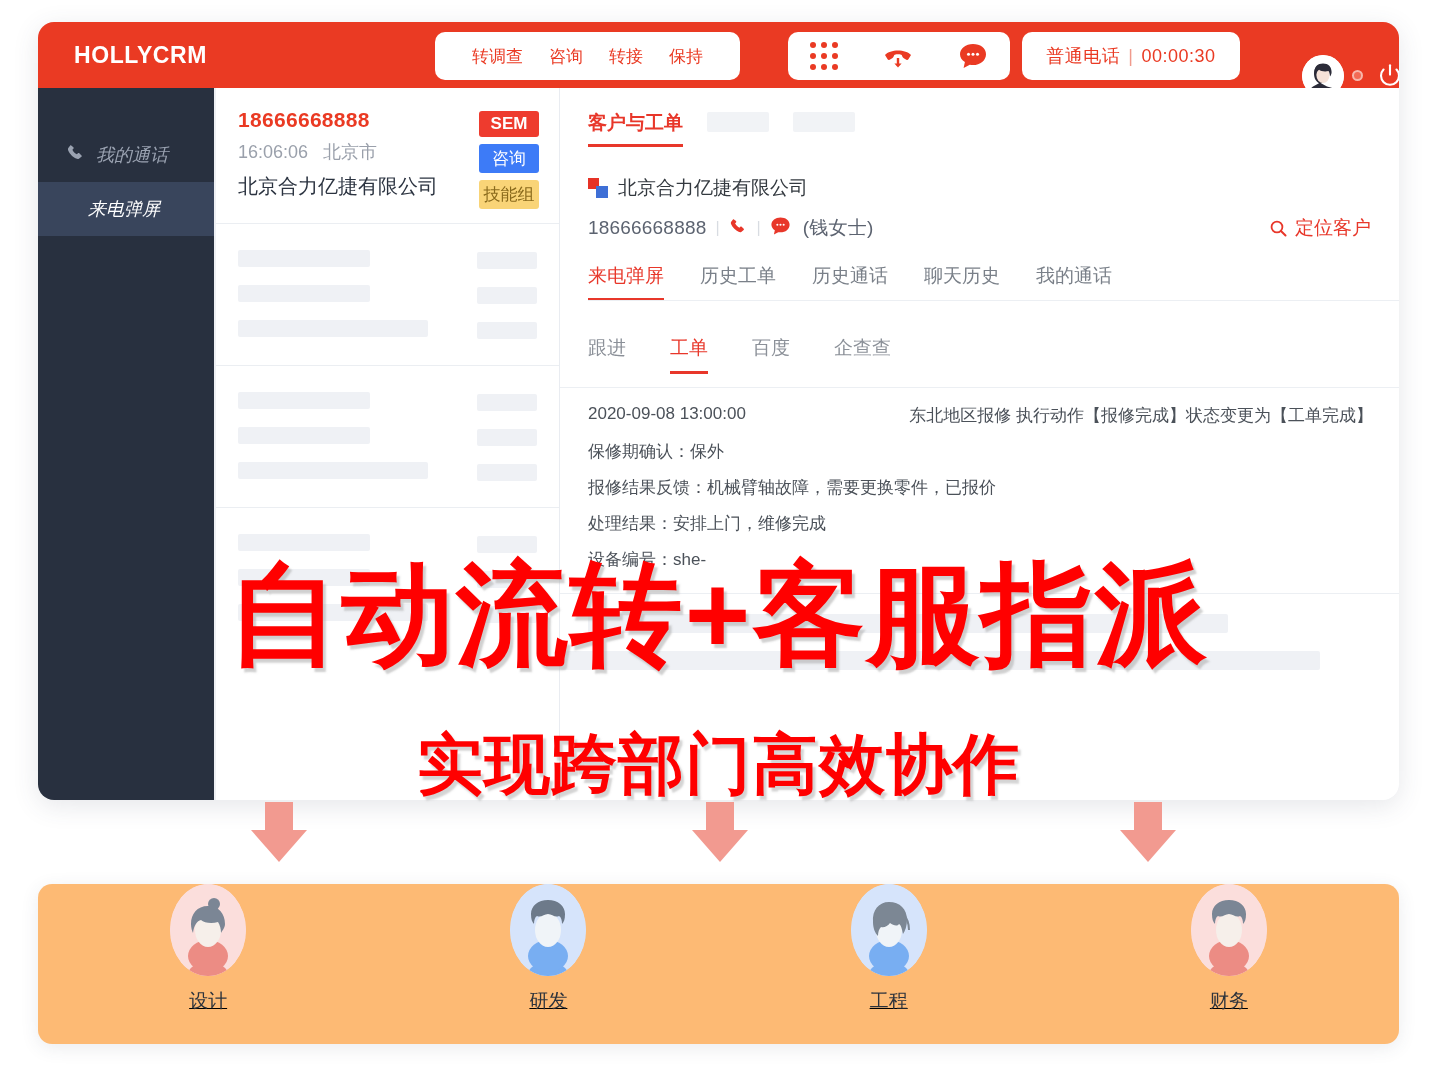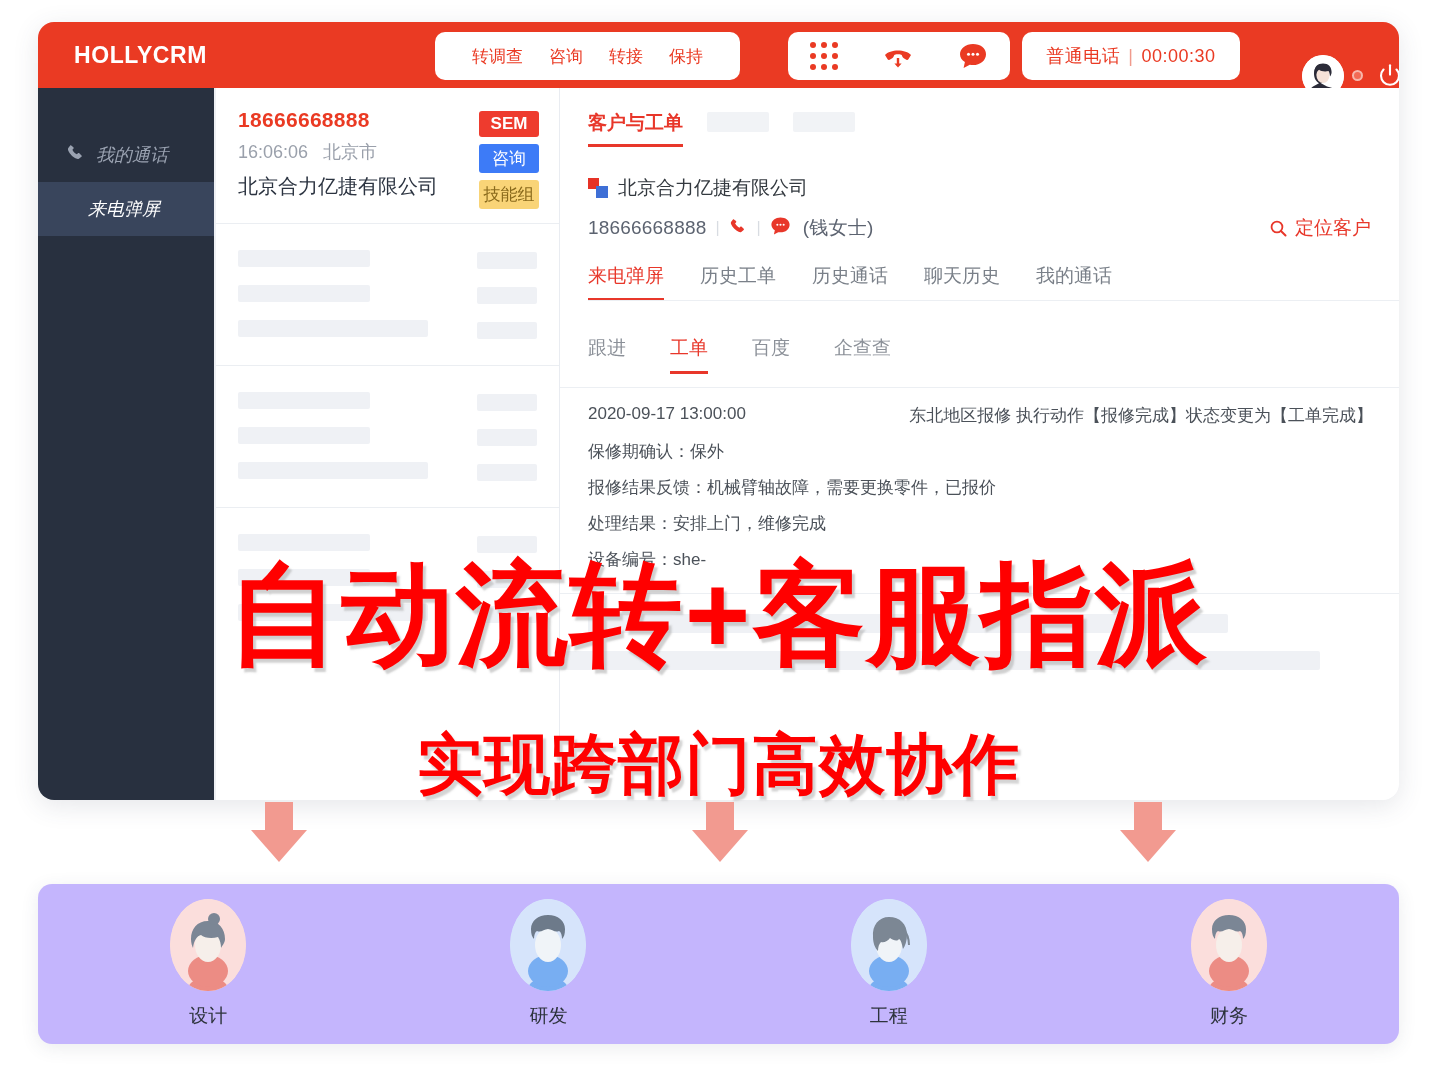--- a/index.html
+++ b/index.html
@@ -143,23 +143,23 @@
   .arrow .head {
     width: 0; height: 0; margin: 0 auto;
     border-left: 28px solid transparent; border-right: 28px solid transparent;
     border-top: 32px solid #F29A90;
   }
 
   
   .dept-card {
     position: absolute; left: 38px; top: 884px;
     width: 1361px; height: 160px;
-    background: #c4b5fd; border-radius: 14px;
+    background: #fdba74; border-radius: 14px;
     box-shadow: 0 4px 18px rgba(60,70,90,.10);
-    display: flex; align-items: center;
+    display: flex;  text-decoration: underline;
   }
   .dept { flex: 1; display: flex; flex-direction: column; align-items: center; gap: 12px; cursor: pointer; }
   .dept .av { width: 76px; height: 92px; border-radius: 50%; position: relative; overflow: hidden; }
   .dept .lbl { font-size: 19px; color: #2d333c; }
 
   .ov-text { position: absolute; left: 0; width: 1437px; text-align: center; color: #FF0000; font-weight: 700; pointer-events: none; font-family: Liberation Mono, monospace; }
   .ov1 { top: 540px; font-size: 112px; letter-spacing: 2px; text-shadow: 3px 4px 2px rgba(170,170,170,.55); }
   .ov2 { top: 720px; font-size: 66px; letter-spacing: 1px; text-shadow: 3px 4px 2px rgba(170,170,170,.5); }
 </style>
 </head>
@@ -365,21 +365,21 @@
           <div class="mini-tabs">
             <div class="mini-line"></div>
             <div class="mtab">跟进</div>
             <div class="mtab active">工单</div>
             <div class="mtab">百度</div>
             <div class="mtab">企查查</div>
           </div>
 
           <div class="ticket">
             <div class="tk-line1">
-              <span>2020-09-17 13:00:00</span>
+              <span>2020-09-08 13:00:00</span>
               <span>东北地区报修 执行动作【报修完成】状态变更为【工单完成】</span>
             </div>
             <div class="tk-line">保修期确认：保外</div>
             <div class="tk-line">报修结果反馈：机械臂轴故障，需要更换零件，已报价</div>
             <div class="tk-line">处理结果：安排上门，维修完成</div>
             <div class="tk-line">设备编号：she-</div>
           </div>
 
           <div class="lower-divider"></div>
           <div class="lower-sk">

